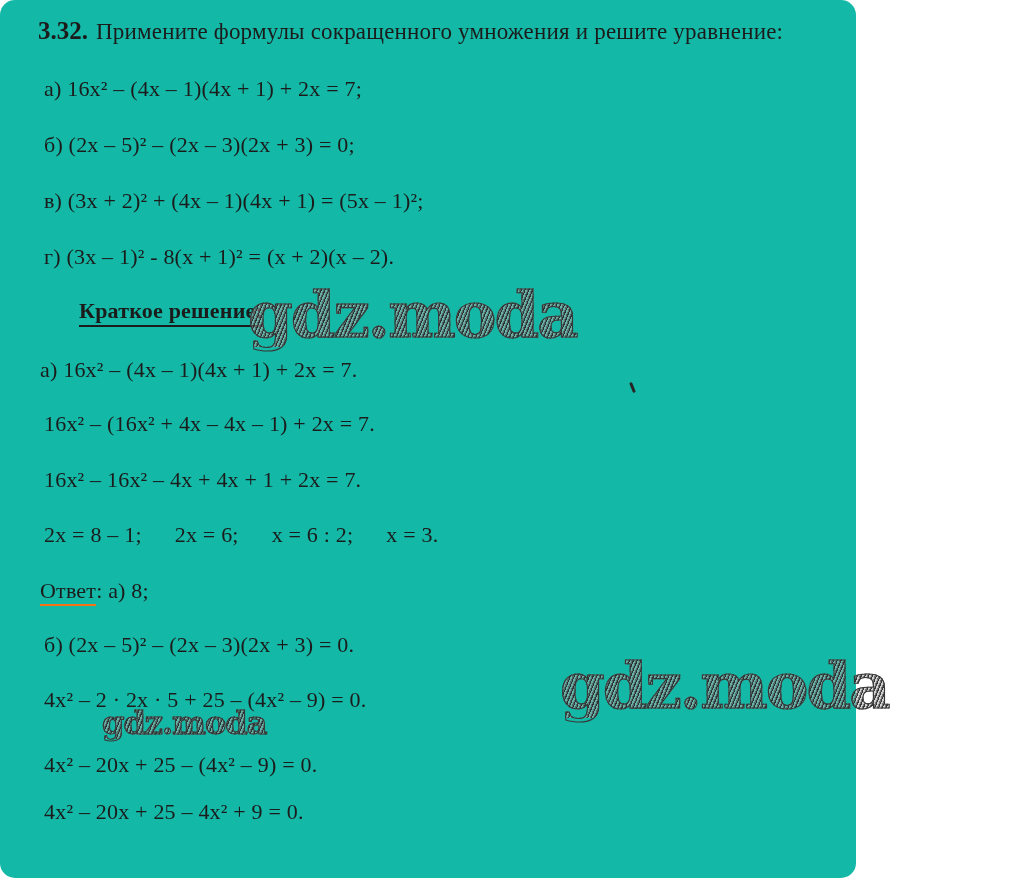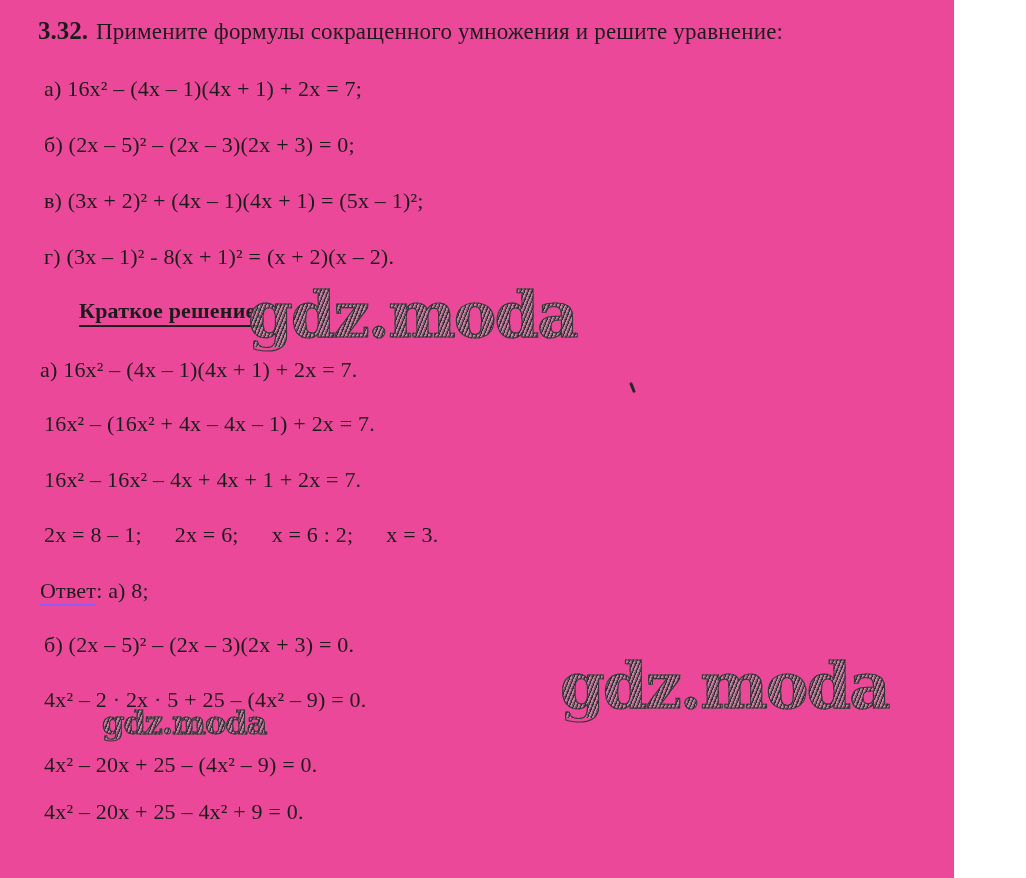--- a/index.html
+++ b/index.html
@@ -5,25 +5,26 @@
   html, body {
     margin: 0;
     padding: 0;
     background: #ffffff;
     width: 1026px;
     height: 878px;
     overflow: hidden;
   }
   .page {
     position: relative;
-    width: 954px;
+    width: 856px;
     height: 878px;
-    background: #ec4899;
+    background: #14b8a6;
     font-family: "Liberation Serif", "DejaVu Serif", serif;
     color: #1b1b1b;
+    border-radius: 15px;
   }
   .line {
     position: absolute;
     font-size: 22px;
     white-space: nowrap;
     line-height: 1.2;
     letter-spacing: 0.2px;
   }
   .title-line { font-size: 23px; }
   .num {
@@ -31,21 +32,21 @@
     font-size: 25px;
     margin-right: 8px;
     letter-spacing: 0;
   }
   .heading {
     font-weight: bold;
     border-bottom: 2px solid #1b1b1b;
     padding-bottom: 2px;
   }
   .answer-label {
-    border-bottom: 2px solid #8b5cf6;
+    border-bottom: 2px solid #f97316;
     padding-bottom: 1px;
   }
   .results-row { display: inline-flex; }
   .results-row .seg { margin-right: 33px; }
   .results-row .seg:last-child { margin-right: 0; }
 
   .watermark {
     position: absolute;
     font-family: "DejaVu Serif", "Liberation Serif", serif;
     font-weight: bold;

